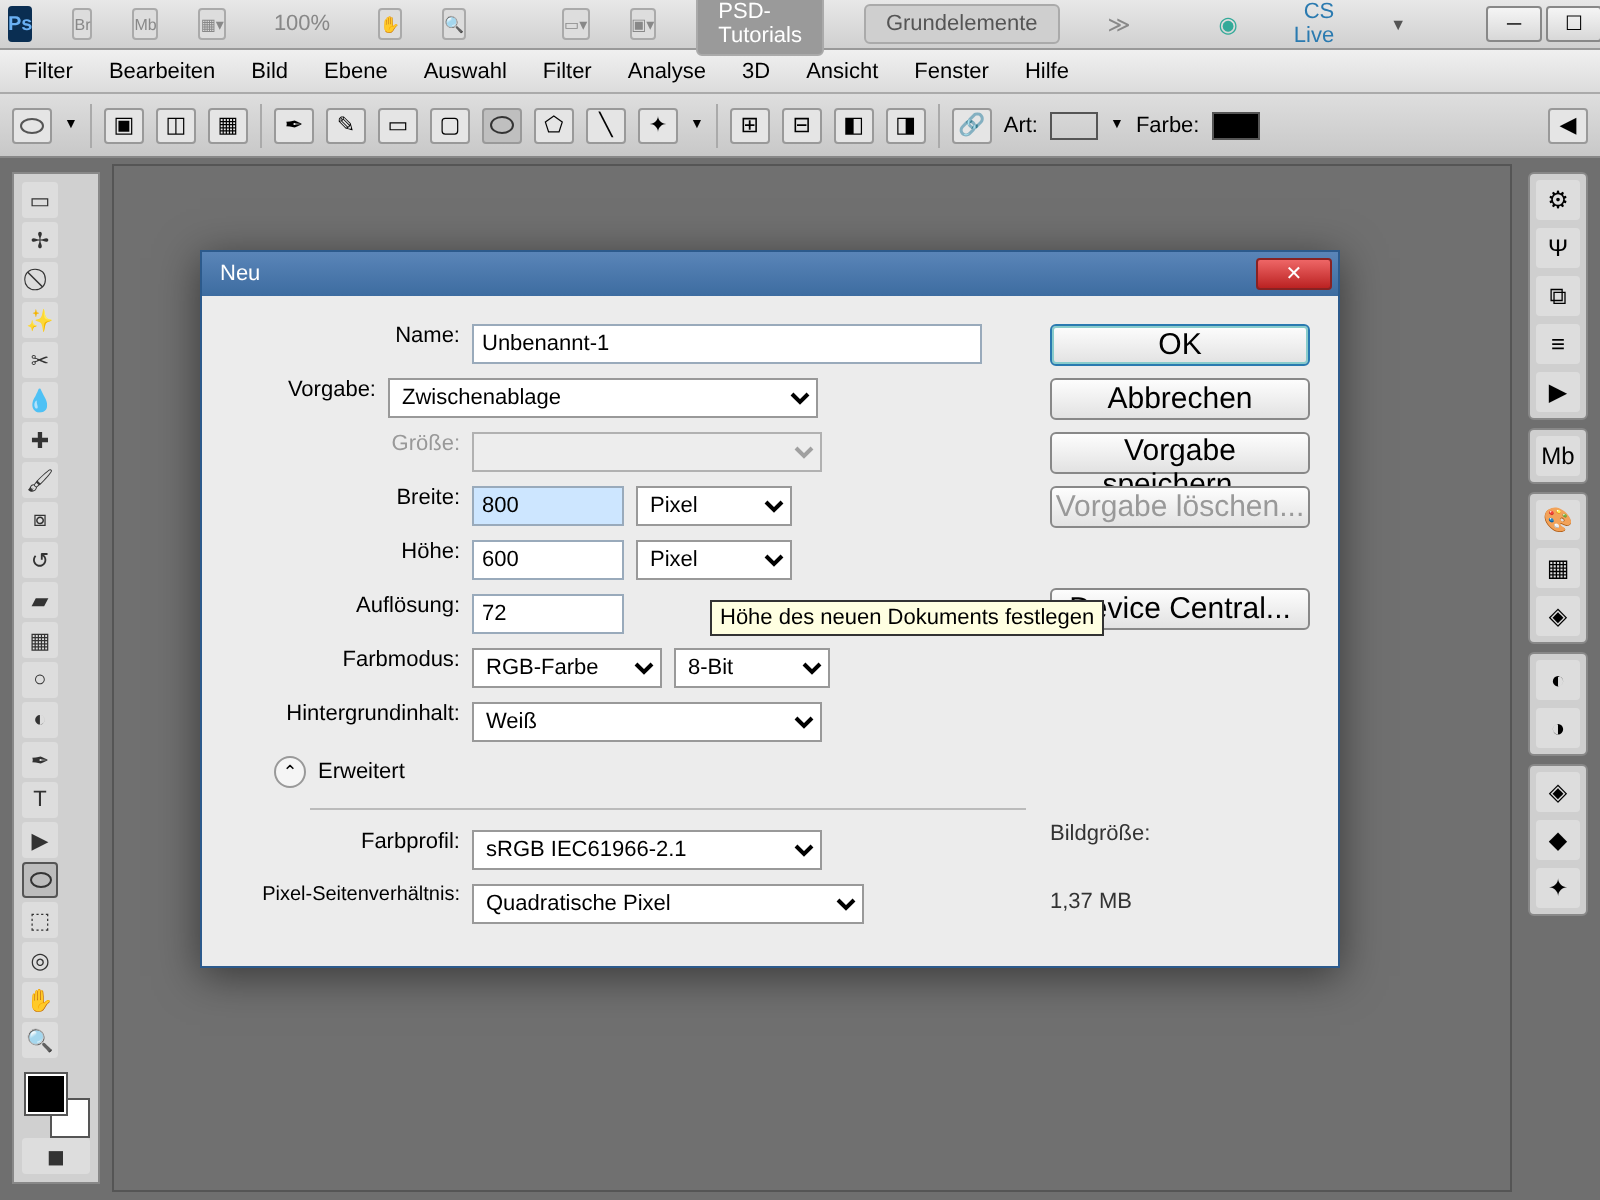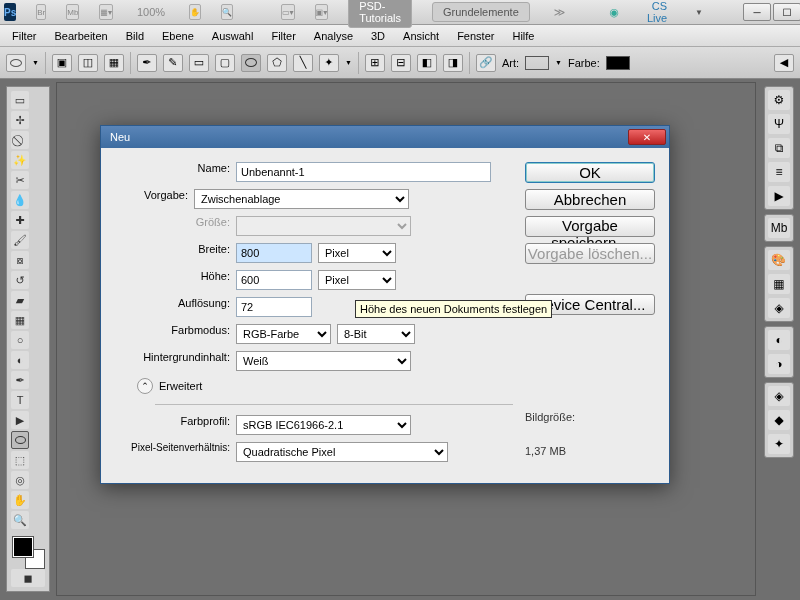--- a/index.html
+++ b/index.html
@@ -259,21 +259,21 @@
         <div class="chev">⌃</div>
         <span>Erweitert</span>
       </div>
       <div class="divider"></div>
       <div class="row">
         <label>Farbprofil:</label>
         <select style="width:175px"><option>sRGB IEC61966-2.1</option></select>
       </div>
       <div class="row">
         <label style="width:105px;font-size:10px">Pixel-Seitenverhältnis:</label>
-        <select style="width:212px"><option>Quadratische Pixel</option></select>
+        <select style="width:196px"><option>Quadratische Pixel</option></select>
       </div>
     </div>
     <div class="right">
       <button class="dbtn primary">OK</button>
       <button class="dbtn">Abbrechen</button>
       <button class="dbtn">Vorgabe speichern...</button>
       <button class="dbtn" disabled="">Vorgabe löschen...</button>
       <div style="height:18px"></div>
       <button class="dbtn">Device Central...</button>
       <div class="sizelbl">

